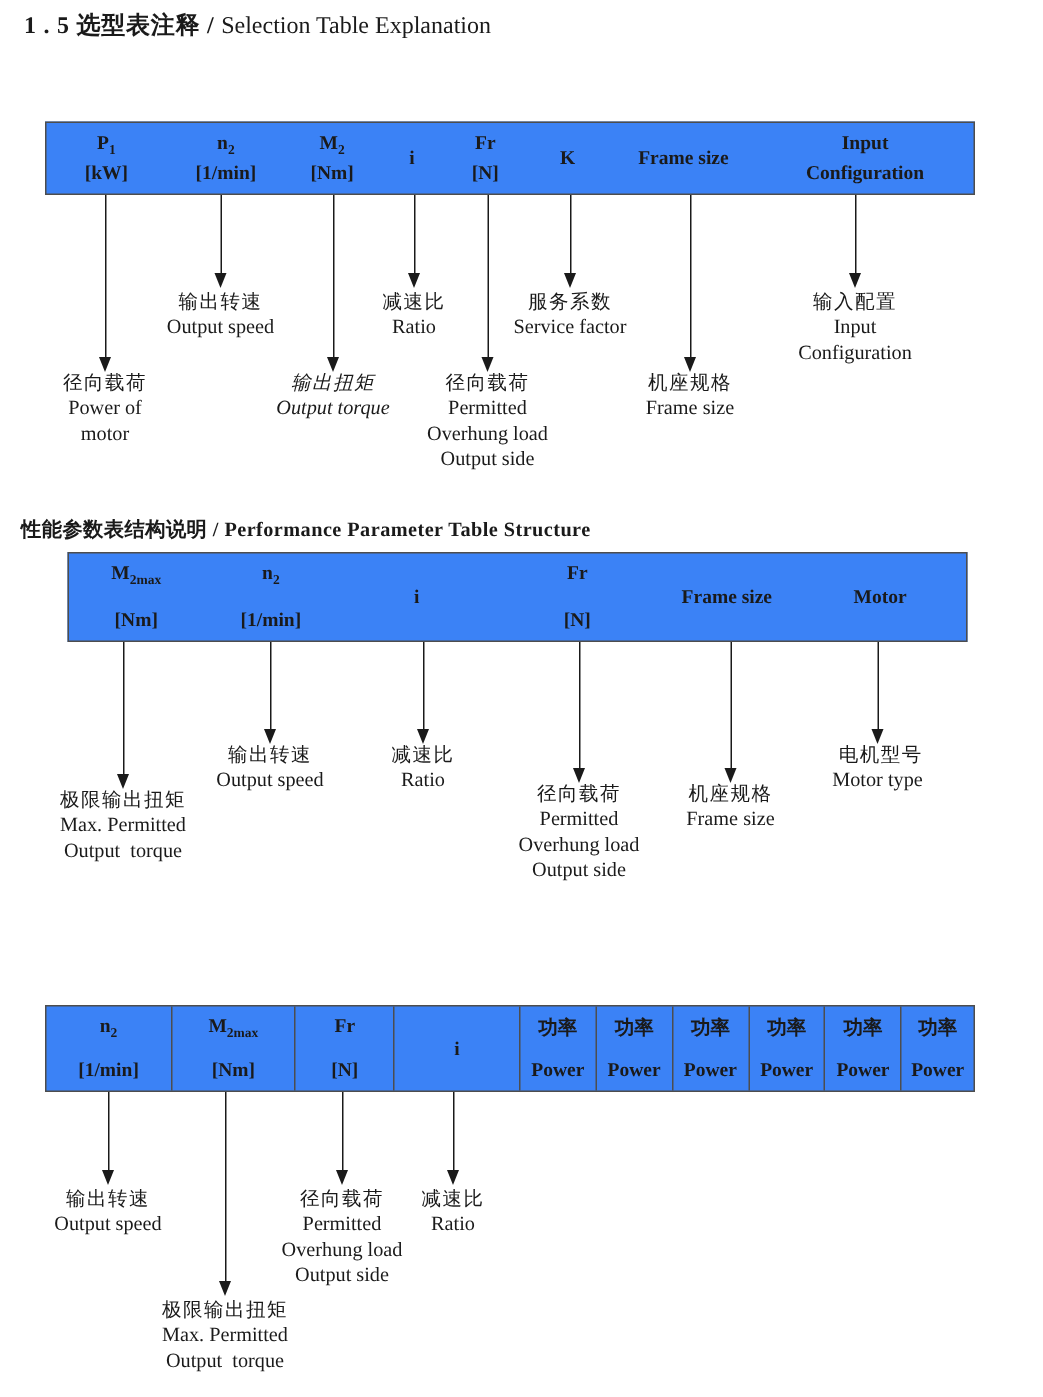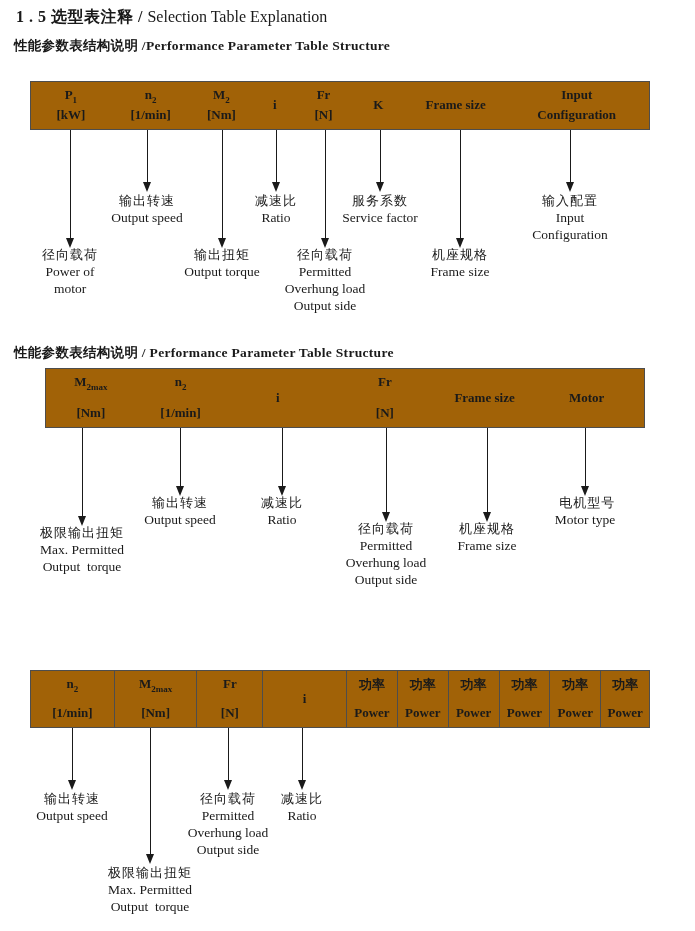--- a/index.html
+++ b/index.html
@@ -8,21 +8,21 @@
           color:#1a1a1a; font-family:"Liberation Serif", serif; overflow:hidden; }
 
   .doc-title { position:absolute; left:16px; top:7px; font-size:16px; white-space:pre;font-family:Liberation Serif, serif; }
   .t-zh { font-weight:bold; letter-spacing:0.5px; }
   .t-en { font-weight:normal; }
 
   .section-heading { position:absolute; font-weight:bold; font-size:13.5px;
                      letter-spacing:0.3px; white-space:pre; }
 
   .tbl { position:absolute; display:flex; flex-direction:row; align-items:stretch;
-         background:#a16207; border:1px solid #4d4d4d; }
+         background:#3b82f6; border:1px solid #4d4d4d; }
   .tbl .cell { display:flex; flex-direction:column; justify-content:space-between;
                align-items:center; padding:5px 0 6px 0; }
   .tbl .cell.single { justify-content:center; }
   .tbl.dividers .cell + .cell { border-left:1px solid #4d4d4d; }
   .cell .sym, .cell .unit { font-weight:bold; font-size:13px; white-space:nowrap; }
   .cell .sym sub { font-size:9px; line-height:0; }
 
   .diagram { position:absolute; left:0; width:695px; }
   .callout { position:absolute; top:0; width:0; }
   .arrow-shaft { width:1px; background:#1a1a1a; margin-left:-0.5px; }
@@ -35,21 +35,20 @@
   .callout-label .line.zh { font-size:13px; letter-spacing:1px; }
   .callout-label .line.en { font-size:13.5px; letter-spacing:0; }
 </style>
 </head>
 <body>
 
 <div class="page">
 
   <div class="doc-title"><span class="t-zh">1 . 5 选型表注释 / </span><span class="t-en">Selection Table Explanation</span></div>
 
-  <div class="section-heading" style="left:14px; top:37px">性能参数表结构说明 /Performance Parameter Table Structure</div>
   <div class="tbl" style="left:30px; top:81px; width:620px; height:49px">
       <div class="cell" style="width: 80px;">
         <div class="sym">P<sub>1</sub></div>
         <div class="unit">[kW]</div>
       </div>
       <div class="cell" style="width: 80px;">
         <div class="sym">n<sub>2</sub></div>
         <div class="unit">[1/min]</div>
       </div>
       <div class="cell" style="width: 62px;">
@@ -81,21 +80,21 @@
         <div class="callout-label" style="top: 116px;"><div class="line zh">径向载荷</div><div class="line en">Power of</div><div class="line en">motor</div></div>
       </div>
       <div class="callout" style="left: 147px;">
         <div class="arrow-shaft" style="height: 52px;"></div>
         <div class="arrow-head"></div>
         <div class="callout-label" style="top: 62px;"><div class="line zh">输出转速</div><div class="line en">Output speed</div></div>
       </div>
       <div class="callout" style="left: 222px;">
         <div class="arrow-shaft" style="height: 108px;"></div>
         <div class="arrow-head"></div>
-        <div class="callout-label" style="top: 116px;"><div class="line zh">输出扭矩</div><div class="line en">Output torque</div></div>
+        <div class="callout-label" style="top: 116px; font-style: italic;"><div class="line zh">输出扭矩</div><div class="line en">Output torque</div></div>
       </div>
       <div class="callout" style="left: 276px;">
         <div class="arrow-shaft" style="height: 52px;"></div>
         <div class="arrow-head"></div>
         <div class="callout-label" style="top: 62px;"><div class="line zh">减速比</div><div class="line en">Ratio</div></div>
       </div>
       <div class="callout" style="left: 325px;">
         <div class="arrow-shaft" style="height: 108px;"></div>
         <div class="arrow-head"></div>
         <div class="callout-label" style="top: 116px;"><div class="line zh">径向载荷</div><div class="line en">Permitted</div><div class="line en">Overhung load</div><div class="line en">Output side</div></div>

